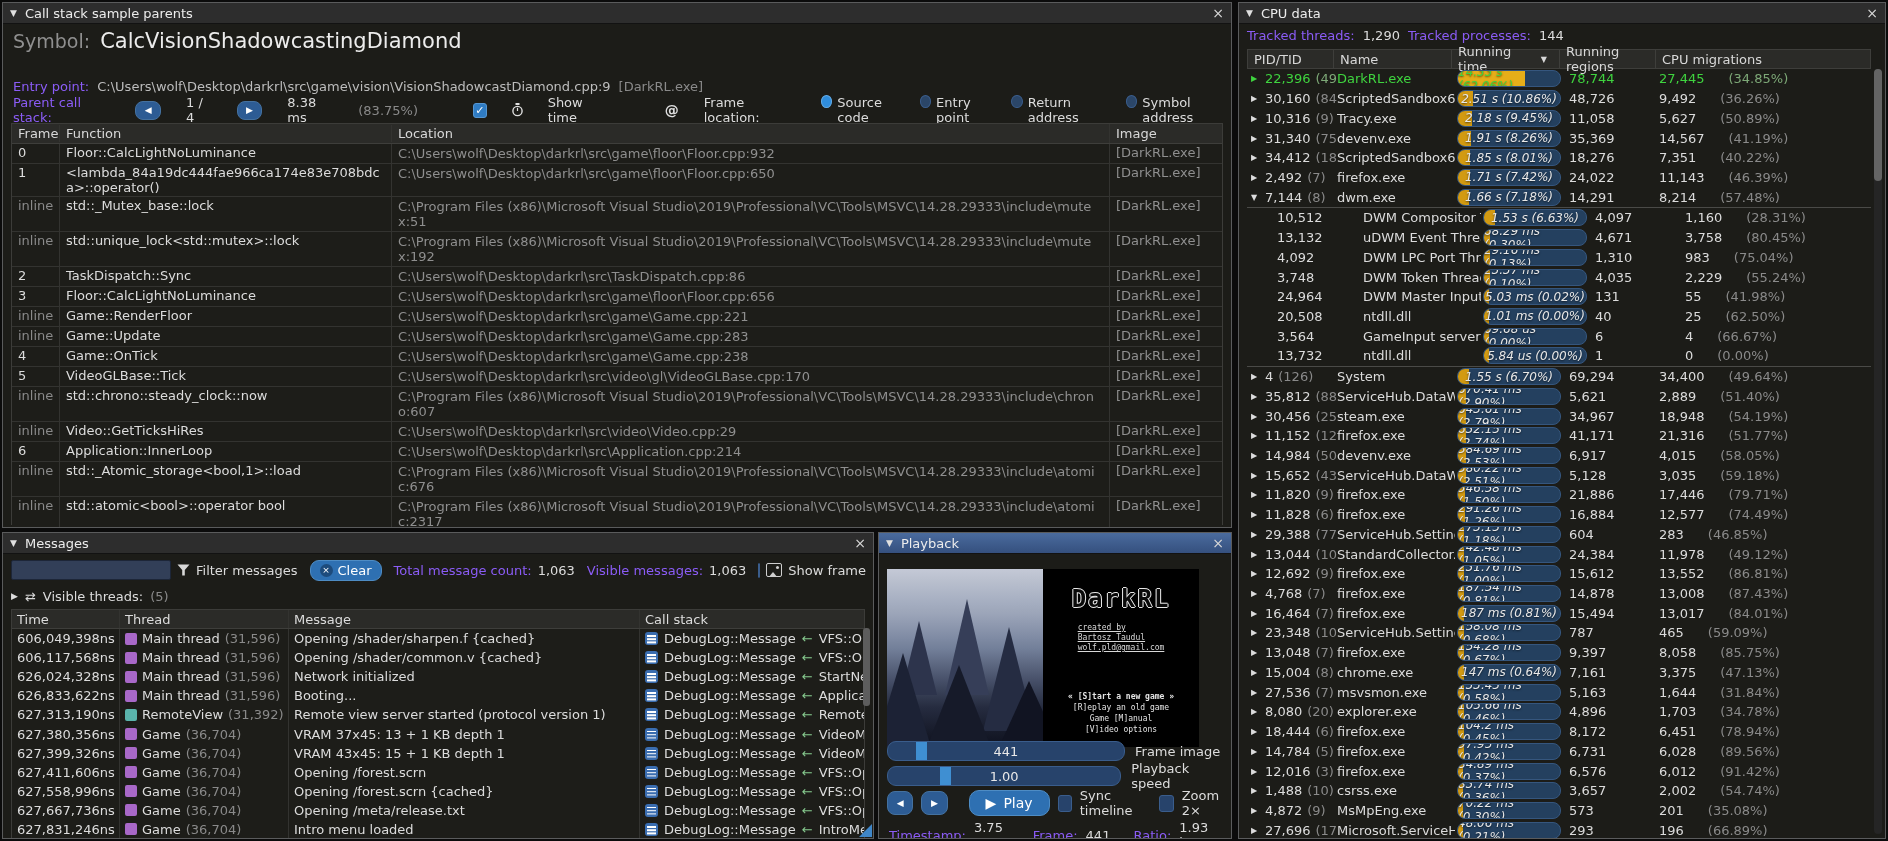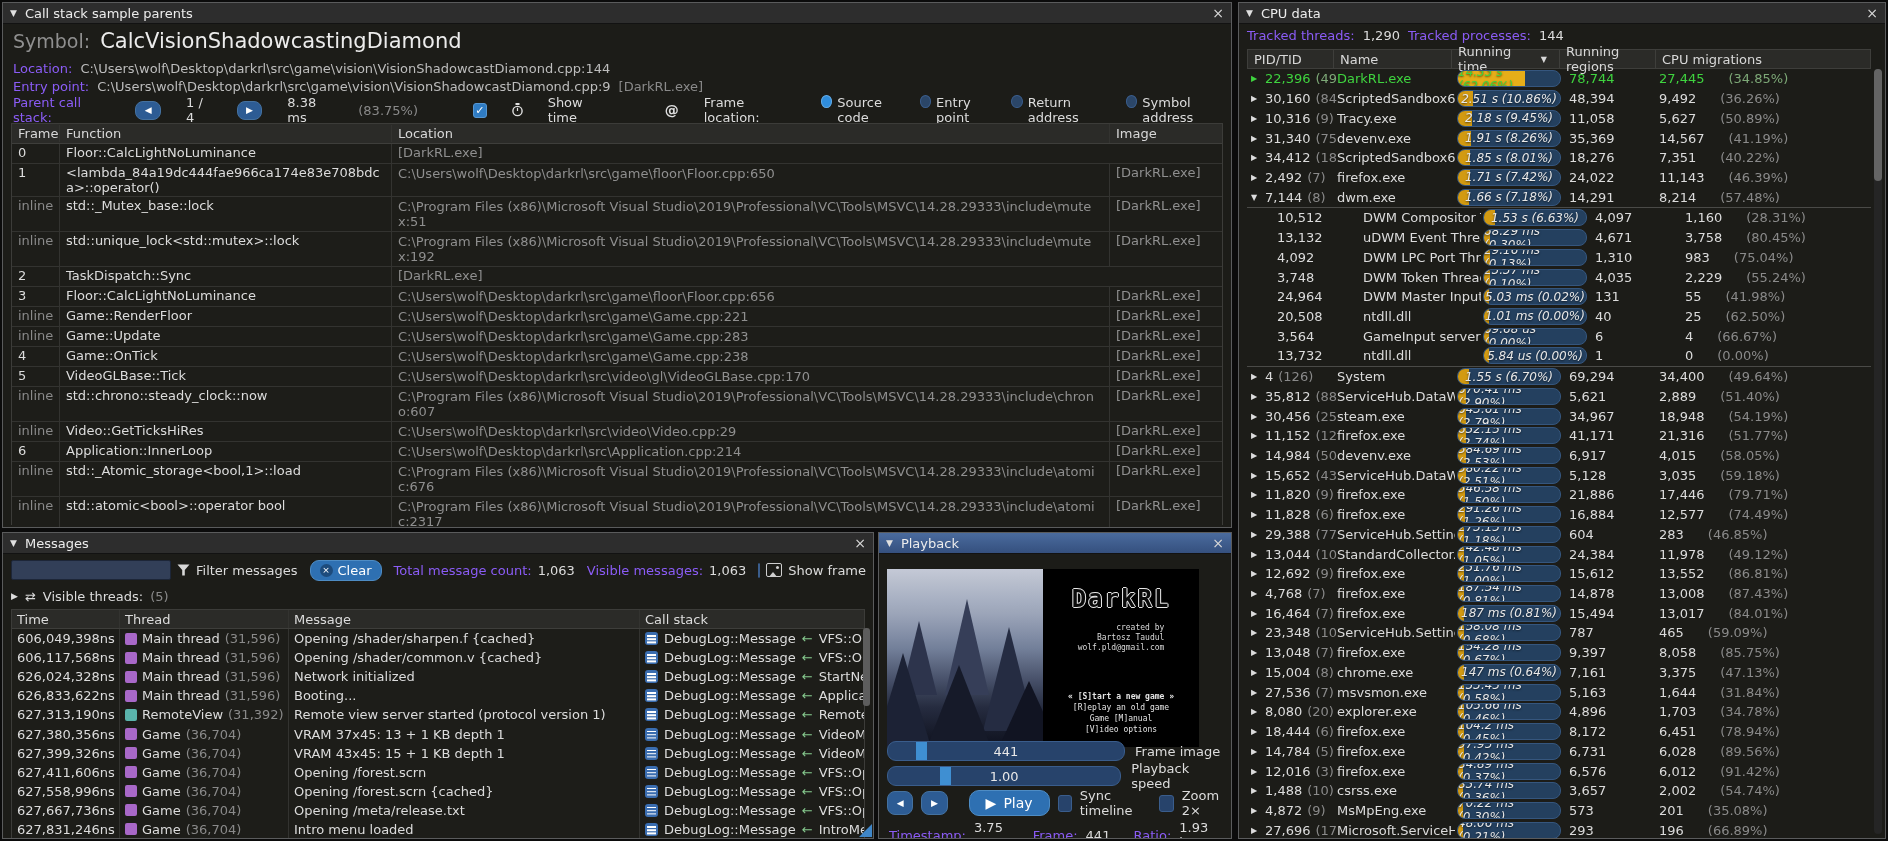--- a/index.html
+++ b/index.html
@@ -64,21 +64,21 @@
   .resize-tri{position:absolute;right:1px;bottom:1px;width:0;height:0;border-left:13px solid transparent;border-bottom:13px solid #3f86c8;}
   
   .pb-img{position:absolute;left:8px;top:36px;width:312px;height:178px;display:flex;background:#000;}
   .pb-forest{width:50%;height:100%;position:relative;overflow:hidden;
     background:linear-gradient(180deg,#c3c9d8 0%,#9aa5bd 25%,#707f9e 45%,#46516e 62%,#242b42 78%,#0d1120 100%);filter:saturate(.85);}
   .tree{position:absolute;width:0;height:0;border-left:22px solid transparent;border-right:22px solid transparent;}
   .pb-dark{width:50%;height:100%;background:#000;color:#cfcfcf;font-family:"DejaVu Sans Mono","Liberation Mono",monospace;
     display:flex;flex-direction:column;align-items:center;overflow:hidden;}
   .pb-logo{margin-top:16px;font-size:24px;font-weight:bold;color:#0a0a0a;letter-spacing:2px;
     text-shadow:-1px 0 #e8e8e8,1px 0 #e8e8e8,0 -1px #e8e8e8,0 1px #e8e8e8;}
-  .pb-credit{font-size:8px;line-height:10px;text-align:right;margin-top:10px;color:#d8d8d8;}
+  .pb-credit{font-size:8px;line-height:10px;text-align:left;margin-top:10px;color:#d8d8d8;text-decoration:underline;}
   .pb-menu{font-size:8px;line-height:11px;text-align:center;margin-top:38px;color:#e4e4e4;}
   .pb-menu .hot{font-weight:bold;}
   .slider-row{position:absolute;left:8px;height:20px;display:flex;align-items:center;gap:10px;}
   .slider{position:relative;width:238px;height:20px;background:#27436b;border:1px solid #3a5d8c;border-radius:9px;box-sizing:border-box;overflow:hidden;}
   .s-handle{position:absolute;top:0;width:11px;height:100%;background:#3f8fd2;}
   .s-val{position:absolute;inset:0;display:flex;align-items:center;justify-content:center;color:#e8e8e8;}
   .pb-buttons{position:absolute;left:8px;top:258px;height:24px;display:flex;align-items:center;gap:8px;}
   .sq-btn{width:30px;height:22px;background:#2d5c94;border:1px solid #44719f;border-radius:8px;color:#fff;
           font-size:9px;display:flex;align-items:center;justify-content:center;}
   .play-btn{height:24px;background:#2e70b2;border:1px solid #4e8cc4;border-radius:10px;color:#fff;display:flex;
@@ -126,24 +126,20 @@
 <div class="window" id="win-callstack">
   <div class="titlebar">
     <span class="tri">▼</span>
     <span class="title">Call stack sample parents</span>
     <span class="close">×</span>
   </div>
   <div class="sym-row">
     <span class="sym-label">Symbol:</span>
     <span class="sym-name">CalcVisionShadowcastingDiamond</span>
   </div>
-  <div class="loc-row" style="top:58px;">
-    <span class="lbl">Location:</span>
-    <span class="loc-path">C:\Users\wolf\Desktop\darkrl\src\game\vision\VisionShadowcastDiamond.cpp:144</span>
-  </div>
   <div class="loc-row" style="top:76px;">
     <span class="lbl">Entry point:</span>
     <span class="loc-path">C:\Users\wolf\Desktop\darkrl\src\game\vision\VisionShadowcastDiamond.cpp:9</span>
     <span class="dim">[DarkRL.exe]</span>
   </div>
   <div class="cs-toolbar">
     <span class="lbl">Parent call stack:</span>
     <span class="navbtn">◀</span>
     <span>1 / 4</span>
     <span class="navbtn">▶</span>
@@ -188,20 +184,21 @@
       <div class="f-no">Frame</div>
       <div class="f-fn">Function</div>
       <div class="f-loc" style="color:#d8d8d8;">Location</div>
       <div class="f-img" style="color:#d8d8d8;">Image</div>
     </div>
     <div>
 
         <div class="cs-row">
           <div class="f-no">0</div>
           <div class="f-fn">Floor::CalcLightNoLuminance</div>
+          <div class="f-loc">C:\Users\wolf\Desktop\darkrl\src\game\floor\Floor.cpp:932</div>
           <div class="f-img">[DarkRL.exe]</div>
         </div>
 
         <div class="cs-row">
           <div class="f-no">1</div>
           <div class="f-fn">&lt;lambda_84a19dc444fae966ca174e83e708bdca&gt;::operator()</div>
           <div class="f-loc">C:\Users\wolf\Desktop\darkrl\src\game\floor\Floor.cpp:650</div>
           <div class="f-img">[DarkRL.exe]</div>
         </div>
 
@@ -215,20 +212,21 @@
         <div class="cs-row inl">
           <div class="f-no">inline</div>
           <div class="f-fn">std::unique_lock&lt;std::mutex&gt;::lock</div>
           <div class="f-loc">C:\Program Files (x86)\Microsoft Visual Studio\2019\Professional\VC\Tools\MSVC\14.28.29333\include\mutex:192</div>
           <div class="f-img">[DarkRL.exe]</div>
         </div>
 
         <div class="cs-row">
           <div class="f-no">2</div>
           <div class="f-fn">TaskDispatch::Sync</div>
+          <div class="f-loc">C:\Users\wolf\Desktop\darkrl\src\TaskDispatch.cpp:86</div>
           <div class="f-img">[DarkRL.exe]</div>
         </div>
 
         <div class="cs-row">
           <div class="f-no">3</div>
           <div class="f-fn">Floor::CalcLightNoLuminance</div>
           <div class="f-loc">C:\Users\wolf\Desktop\darkrl\src\game\floor\Floor.cpp:656</div>
           <div class="f-img">[DarkRL.exe]</div>
         </div>
 
@@ -658,21 +656,21 @@
             <span>30,160</span>
             <span class="dim">(84)</span>
           </div>
           <div class="c-name">ScriptedSandbox64.exe</div>
           <div class="c-time">
             <div class="bar">
               <div class="fill" style="width: 15%;"></div>
               <span class="bar-t">2.51 s (10.86%)</span>
             </div>
           </div>
-          <div class="c-reg">48,394</div>
+          <div class="c-reg">48,726</div>
           <div class="c-mig">
             <span>9,492</span>
             <span class="dim">(36.26%)</span>
           </div>
         </div>
 
         <div class="cpu-row">
           <div class="c-pid">
             <span class="tri">▶</span>
             <span>10,316</span>

